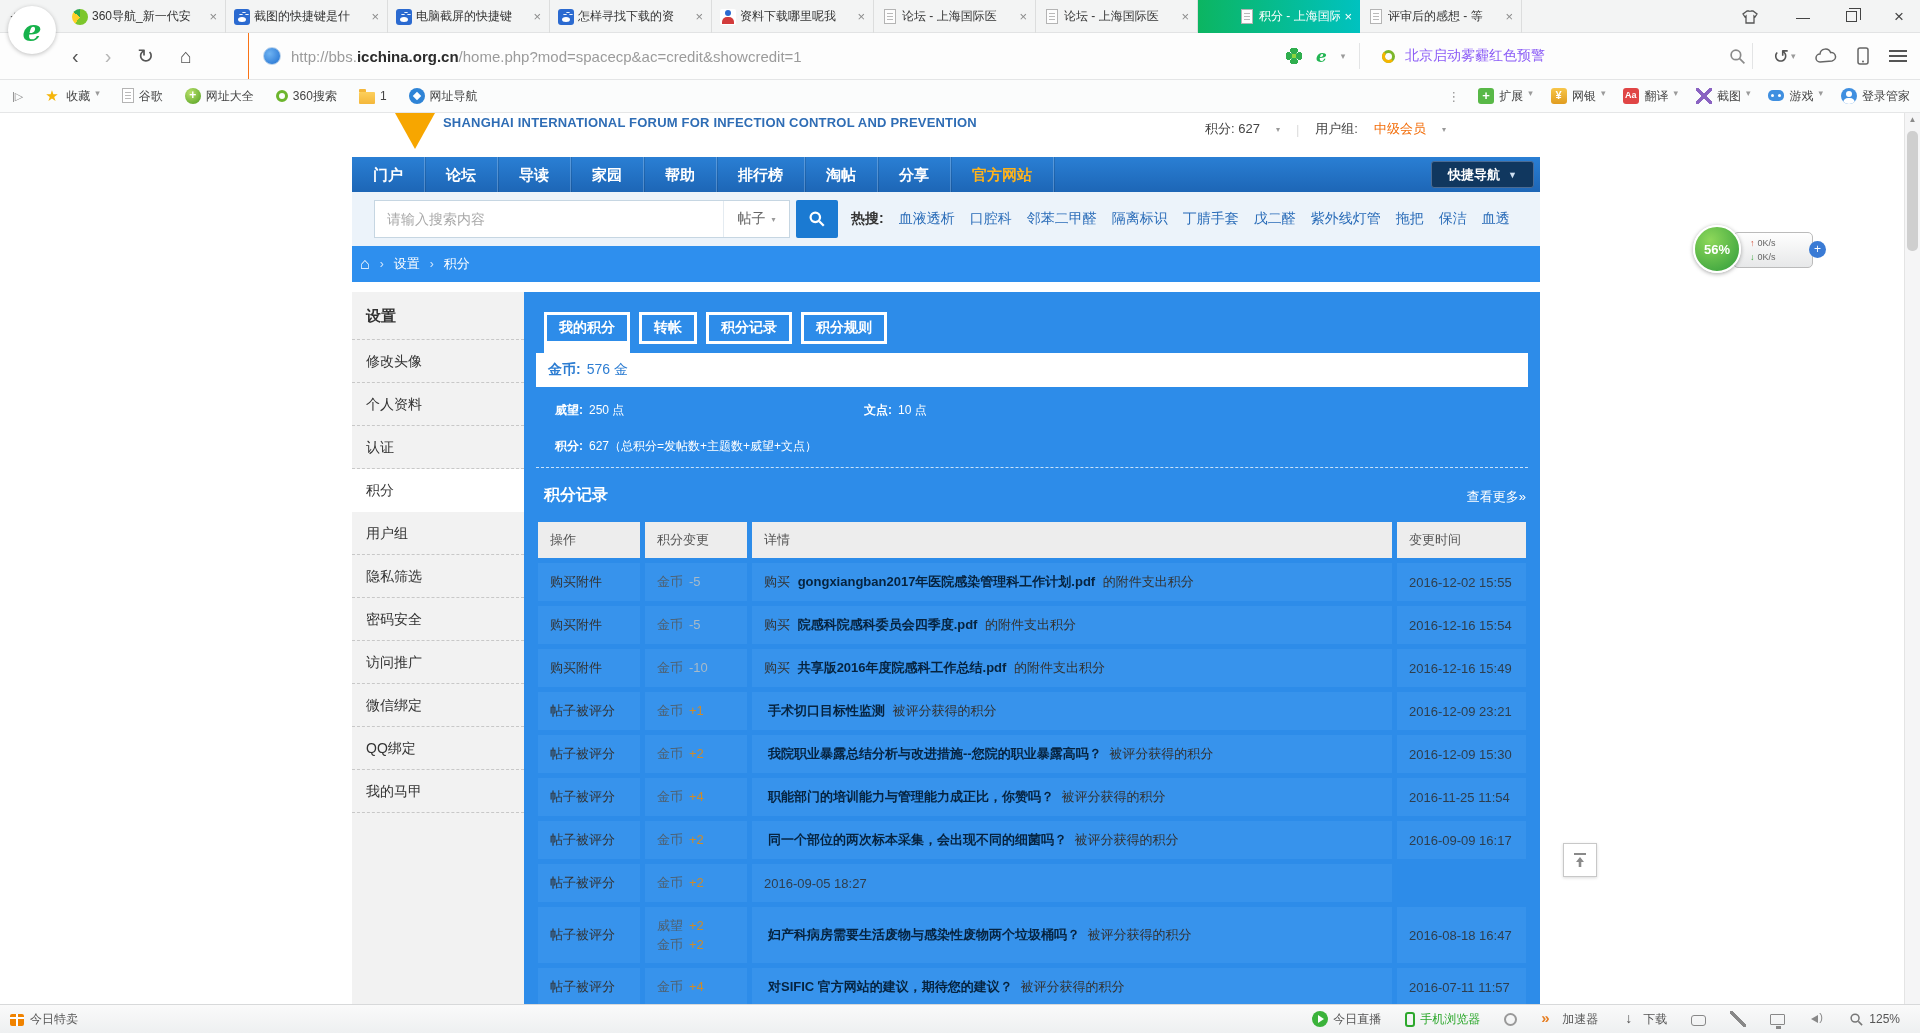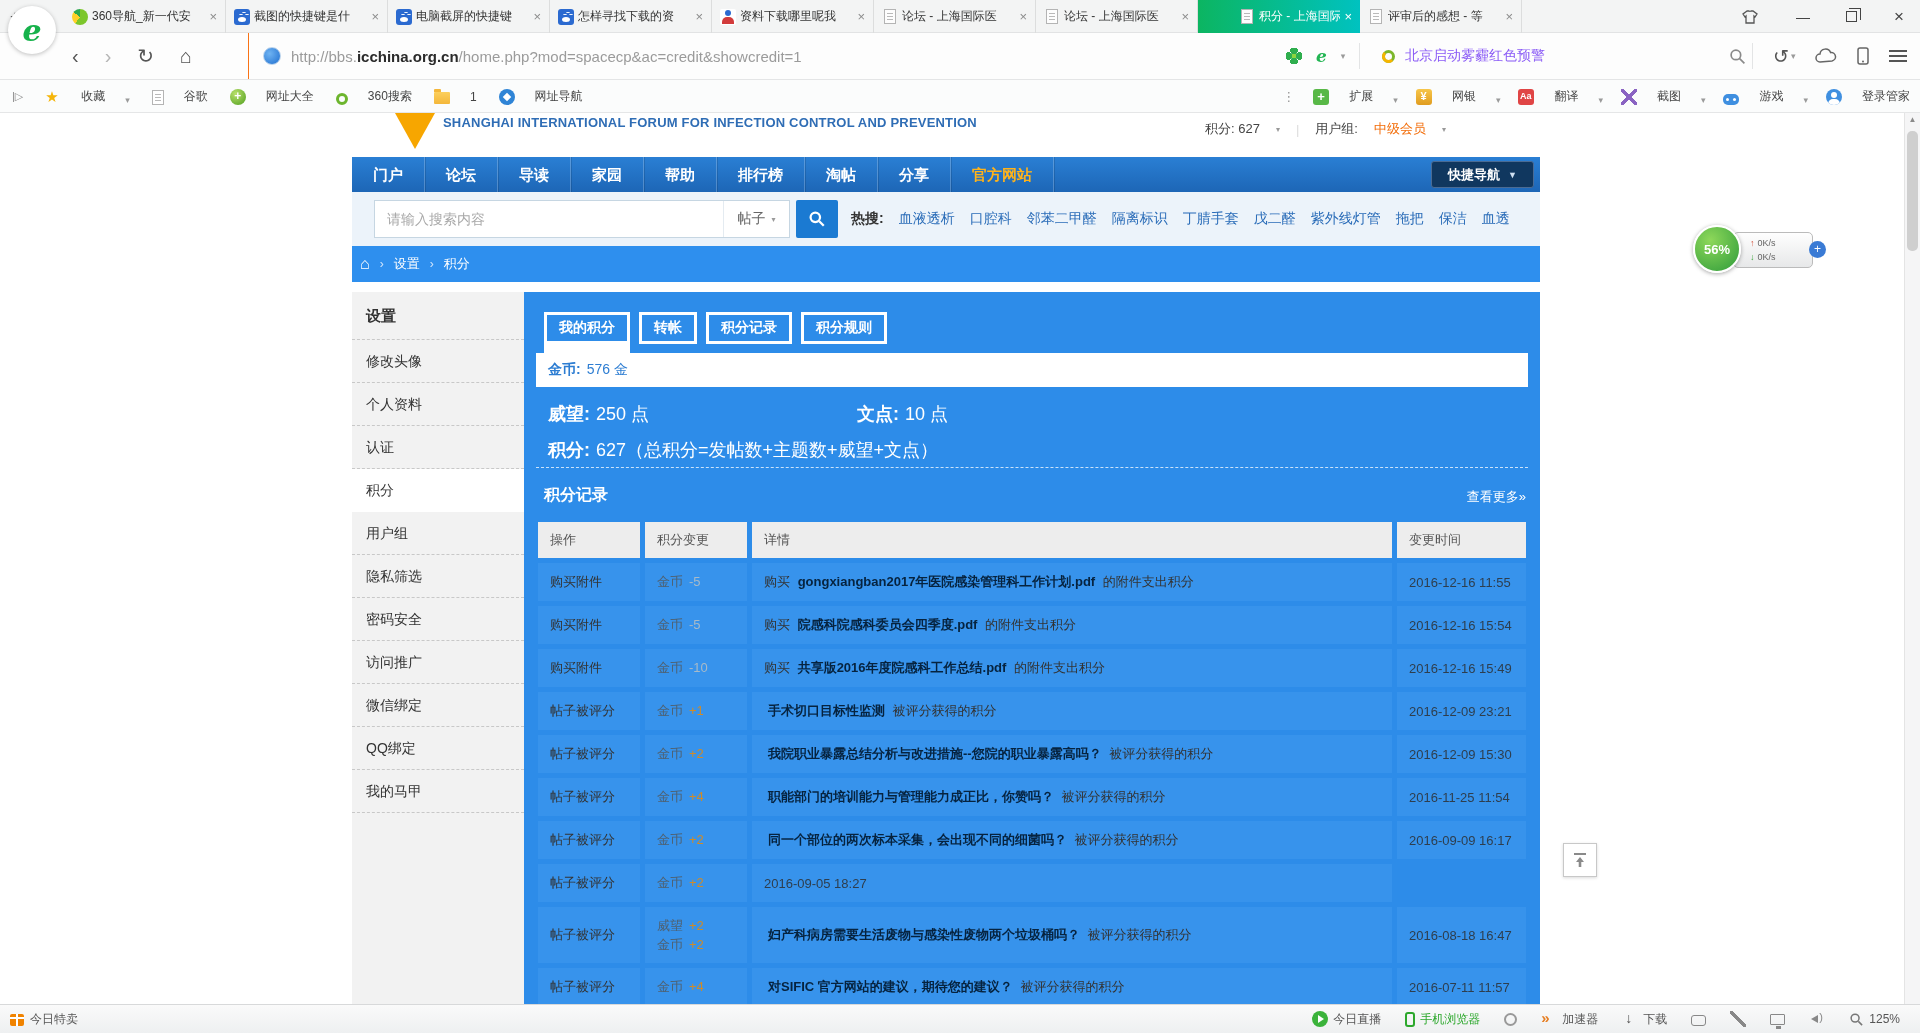--- a/index.html
+++ b/index.html
@@ -61,21 +61,21 @@
   .undo-wrap { display:flex; align-items:center; gap:2px; font-size:19px; }
   .burger { width:18px; height:12px; border-top:2px solid #555; border-bottom:2px solid #555; position:relative; }
   .burger::before { content:""; position:absolute; left:0; top:3px; width:18px; height:2px; background:#555; }
   svg.ic { display:block; }
 
   
   .bmbar { position:absolute; left:0; top:80px; width:1920px; height:33px; background:#fbfcfc; border-bottom:1px solid #e5e6e7; display:flex; align-items:center; font-size:12px; color:#444; }
   .bm-collapse { margin-left:12px; color:#8a8a8a; font-size:11px; }
   #bm-left { display:flex; align-items:center; gap:22px; margin-left:22px; }
   #bm-right { position:absolute; right:10px; display:flex; align-items:center; gap:18px; }
-  .bm-item { display:flex; align-items:flex-end; gap:20px; white-space:nowrap; }
+  .bm-item { display:flex; align-items:flex-start; gap:5px; white-space:nowrap; }
   .bm-dots { color:#9a9a9a; font-size:13px; }
   .fi-star::before { content:"★"; color:#f5b50a; font-size:15px; line-height:16px; position:absolute; left:0; top:0; }
   .fi-doc { width:12px; height:15px; background:#fff; border:1px solid #b4b4b4; }
   .fi-doc::before { content:""; position:absolute; left:2px; top:3px; width:6px; height:1px; background:#b9b9b9; box-shadow:0 3px 0 #b9b9b9, 0 6px 0 #b9b9b9; }
   .fi-globe360 { border-radius:50%; background:radial-gradient(circle at 35% 30%, #b9e06a, #4f9e1f); }
   .fi-globe360::before { content:"+"; color:#fff; position:absolute; left:4.5px; top:0; font-size:12px; font-weight:bold; }
   .fi-ring { width:12px; height:12px; margin-top:2px; border:3px solid #6cb52d; border-radius:50%; }
   .fi-folder { width:16px; height:12px; margin-top:3px; background:linear-gradient(#fccf5c,#f4b73a); border-radius:1px; }
   .fi-folder::before { content:""; position:absolute; left:0; top:-3px; width:7px; height:3px; background:#f4b73a; border-radius:1px 1px 0 0; }
   .fi-compass { border-radius:50%; background:#2f84d6; }
@@ -130,21 +130,21 @@
   .sidebar .sb-title { height:48px; line-height:48px; padding-left:14px; font-size:15px; font-weight:bold; color:#333; border-bottom:1px dashed #c8c8c8; }
   .sb-item { height:43px; line-height:43px; padding-left:14px; font-size:14px; color:#333; border-bottom:1px dashed #c8c8c8; }
   .sb-item.active { background:#fff; border-bottom:1px solid #fff; }
 
   .mainpanel { position:absolute; left:524px; top:179px; width:1016px; height:712px; background:#2d8ce9; }
   #credit-tabs { position:absolute; left:20px; top:20px; display:flex; gap:9px; }
   .ctab { position:relative; border:3px solid #fff; color:#fff; font-size:14px; font-weight:bold; padding:4px 12px; white-space:nowrap; }
   .ctab.active::after { content:""; position:absolute; left:-3px; right:-3px; top:100%; height:12px; background:#fff; }
   .goldband { position:absolute; left:12px; top:61px; width:992px; height:34px; background:#fff; display:flex; align-items:center; padding-left:12px; font-size:14px; color:#2d7dd2; }
   .goldband b { margin-right:6px; }
-  .statline { position:absolute; color:#fff; font-size:18px; }
+  .statline { position:absolute; color:#fff; font-size:12px;margin-left:7px; }
   .statline b { margin-right:6px; }
   .dashline { position:absolute; left:12px; top:175px; width:992px; border-top:1px dashed rgba(255,255,255,.75); }
   .rec-title { position:absolute; left:20px; top:193px; font-size:16px; font-weight:bold; color:#fff; }
   .view-more { position:absolute; right:14px; top:196px; font-size:13px; color:#fff; }
 
   .tbl { position:absolute; left:14px; top:230px; width:988px; }
   .trow { display:grid; grid-template-columns:102px 102px 640px 129px; column-gap:5px; margin-bottom:5px; }
   .tc { background:#3793ec; min-height:38px; display:flex; align-items:center; padding:0 12px; font-size:13px; color:#333; }
   .trow.head .tc { background:#ededed; color:#555; min-height:36px; }
   .trow.tall .tc { min-height:56px; }
@@ -486,21 +486,21 @@
             <div class="trow">
               <div class="tc">购买附件</div>
               <div class="tc">
                 <div class="chg">
                   <div><span class="chg-type">金币</span><span class="amt-neg">-5</span></div>
                 </div>
               </div>
               <div class="tc">
                 <span class="det">购买 <b>gongxiangban2017年医院感染管理科工作计划.pdf</b> 的附件支出积分</span>
               </div>
-              <div class="tc time">2016-12-16 11:55</div>
+              <div class="tc time">2016-12-02 15:55</div>
             </div>
             <div class="trow">
               <div class="tc">购买附件</div>
               <div class="tc">
                 <div class="chg">
                   <div><span class="chg-type">金币</span><span class="amt-neg">-5</span></div>
                 </div>
               </div>
               <div class="tc">
                 <span class="det">购买 <b>院感科院感科委员会四季度.pdf</b> 的附件支出积分</span>

